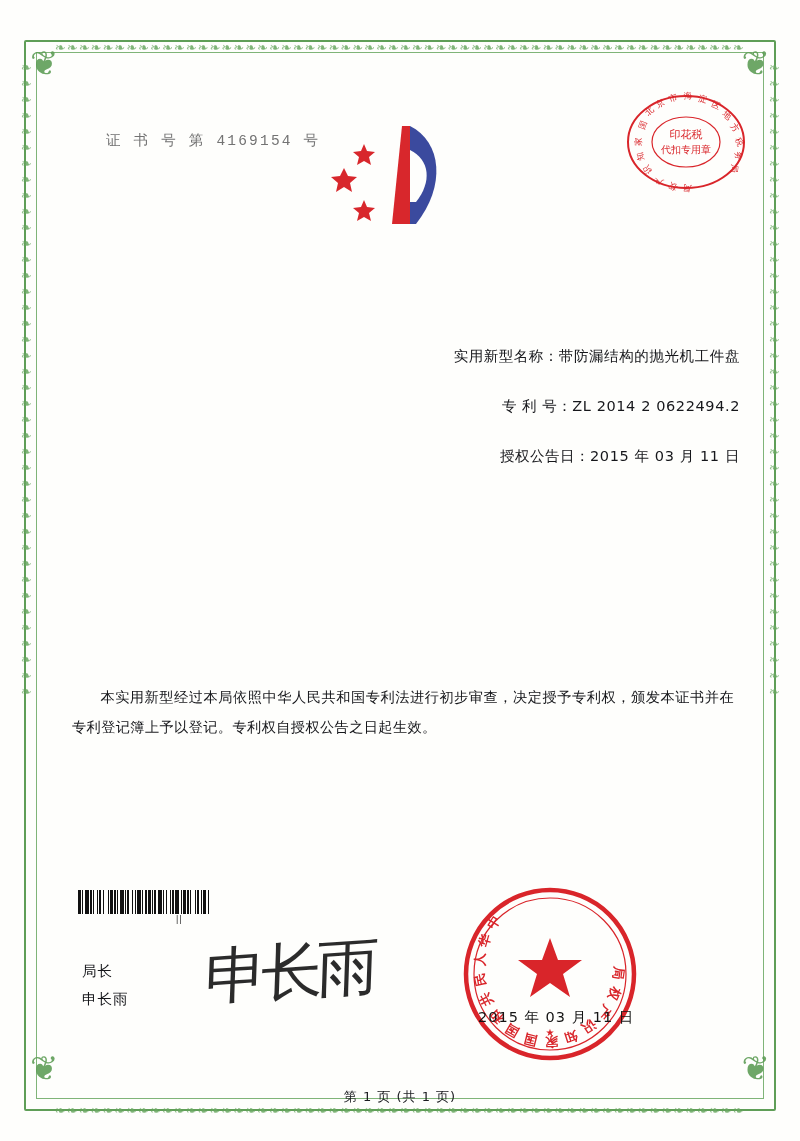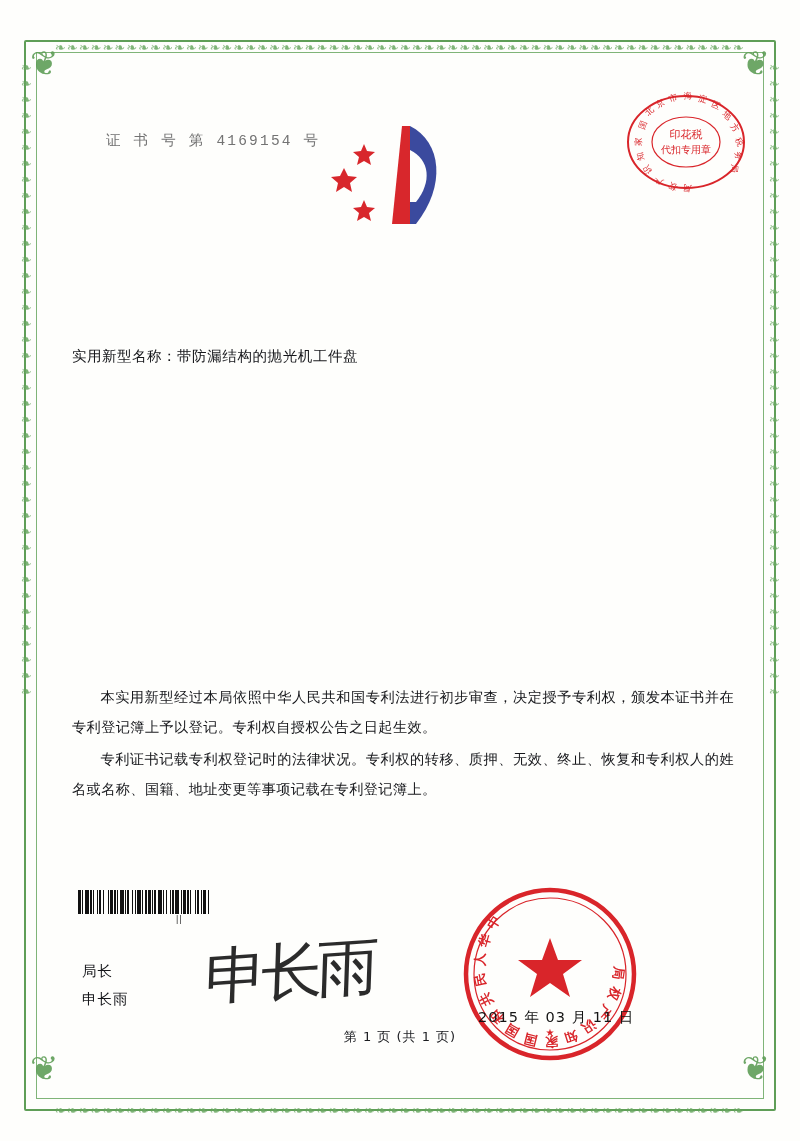--- a/index.html
+++ b/index.html
@@ -102,20 +102,21 @@
   .fields {
     position: absolute;
     left: 72px; right: 60px; top: 348px;
   }
   .field {
     font-size: 14.5px;
     line-height: 1.2;
     margin-bottom: 32.5px;
     white-space: nowrap;
     color: #16171b;
+    text-align: right;
   }
   .field .lbl { letter-spacing: 0.5px; }
   .field .val { letter-spacing: 0.6px; }
 
   
   .body-text {
     position: absolute;
     left: 72px; right: 66px; top: 682px;
     font-size: 14.2px;
     line-height: 30px;
@@ -177,21 +178,21 @@
   .seal-date {
     position: absolute;
     left: 478px; top: 1008px;
     font-size: 14.5px;
     letter-spacing: 1px;
     color: #141414;
   }
 
   .footer {
     position: absolute;
-    left: 0; right: 0; top: 1028px;
+    left: 0; right: 0; top: 1088px;
     text-align: center;
     font-size: 13px;
     letter-spacing: 1px;
     color: #1b1c20;
   }
 </style>
 </head>
 <body>
 
 <div class="page">
@@ -249,25 +250,30 @@
         <text x="68" y="96" transform="rotate(-170 68 96)">局</text>
       </g>
     </svg>
   </div>
 
 
   <div class="fields">
     <div class="field">
       <span class="lbl">实用新型名称：</span><span class="val">带防漏结构的抛光机工件盘</span>
     </div>
+    <div class="field">
+      <span class="lbl">专  利  号：</span><span class="val">ZL 2014 2 0622494.2</span>
+    </div>
+    <div class="field">
+      <span class="lbl">授权公告日：</span><span class="val">2015 年 03 月 11 日</span>
+    </div>
   </div>
 
   <div class="body-text">
     <p>本实用新型经过本局依照中华人民共和国专利法进行初步审查，决定授予专利权，颁发本证书并在专利登记簿上予以登记。专利权自授权公告之日起生效。</p>
-    <p>专利证书记载专利权登记时的法律状况。专利权的转移、质押、无效、终止、恢复和专利权人的姓名或名称、国籍、地址变更等事项记载在专利登记簿上。</p>
   </div>
 
   <div class="barcode" id="barcode">
       <i style="width: 3px; background: rgb(17, 17, 17);"></i>
       <i style="width: 1px; background: transparent;"></i>
       <i style="width: 1px; background: rgb(17, 17, 17);"></i>
       <i style="width: 2px; background: transparent;"></i>
       <i style="width: 4px; background: rgb(17, 17, 17);"></i>
       <i style="width: 1px; background: transparent;"></i>
       <i style="width: 2px; background: rgb(17, 17, 17);"></i>

